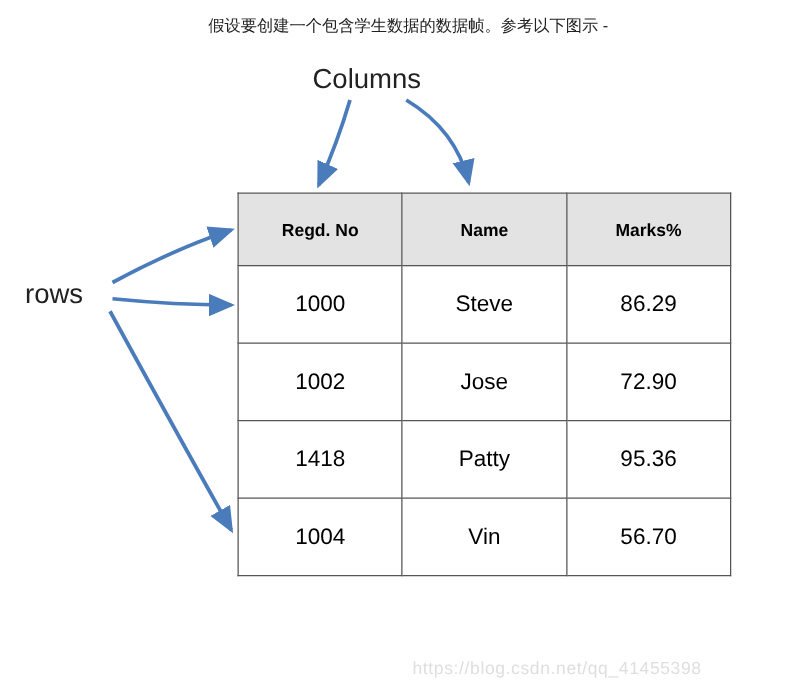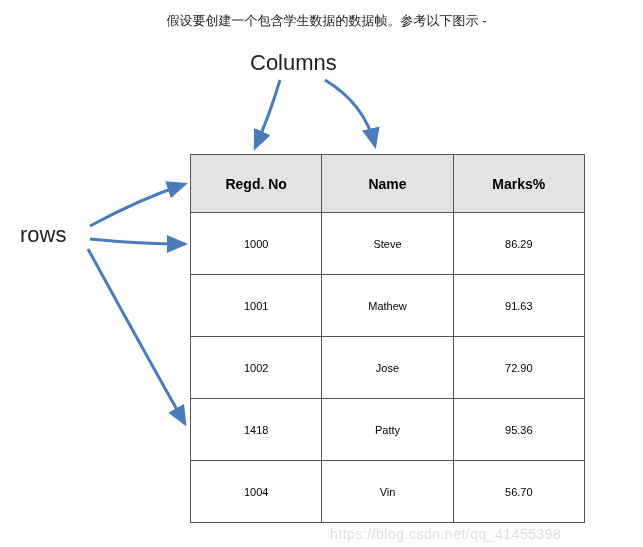--- a/index.html
+++ b/index.html
@@ -58,21 +58,21 @@
     font-size: 14px;
   }
   table.data th {
     background: #e3e3e3;
     font-weight: bold;
     height: 58px;
   }
   table.data td {
     height: 62px;
     font-family: Verdana, Arial, sans-serif;
-    font-size: 11px;
+    font-size: 18px;
   }
   .watermark {
     position: absolute;
     left: 310px;
     top: 482px;
     font-size: 14px;
     color: rgba(160,160,160,0.35);
     font-family: Arial, sans-serif;
     letter-spacing: 0.5px;
     pointer-events: none;
@@ -111,25 +111,20 @@
         <th>Marks%</th>
       </tr>
     </thead>
     <tbody>
       <tr>
         <td>1000</td>
         <td>Steve</td>
         <td>86.29</td>
       </tr>
       <tr>
-        <td>1001</td>
-        <td>Mathew</td>
-        <td>91.63</td>
-      </tr>
-      <tr>
         <td>1002</td>
         <td>Jose</td>
         <td>72.90</td>
       </tr>
       <tr>
         <td>1418</td>
         <td>Patty</td>
         <td>95.36</td>
       </tr>
       <tr>

